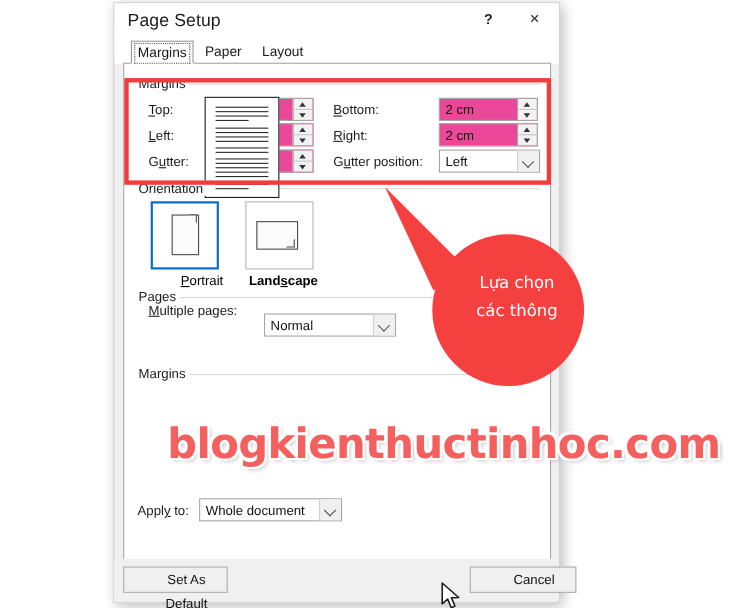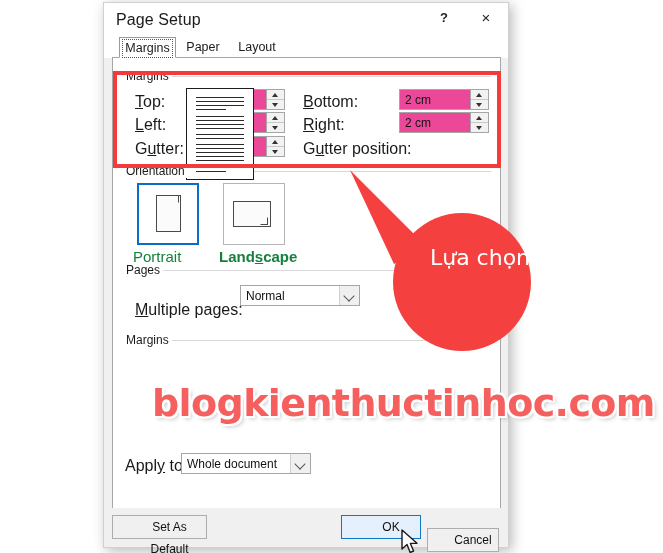--- a/index.html
+++ b/index.html
@@ -115,21 +115,21 @@
     z-index: 2;
   }
   .group-line {
     position: absolute;
     border-top: 1px solid #d9d9d9;
     height: 0;
   }
 
   .fld-label {
     position: absolute;
-    font-size: 16px;
+    font-size: 12px;
     color: #1a1a1a;
     white-space: nowrap;
   }
   .u { text-decoration: underline; }
 
   
   .spin {
     position: absolute;
     width: 90px;
     height: 21px;
@@ -202,23 +202,23 @@
     position: absolute;
     width: 62px;
     height: 62px;
     border: 1px solid #b5b5b5;
     background: #ffffff;
     box-sizing: border-box;
   }
   .orient-tile.sel { border: 2px solid #0a6cc4; }
   .orient-cap {
     position: absolute;
-    font-size: 15px;
-    color: #15803d;
-    text-align: left;
+    font-size: 12px;
+    color: #000000;
+    text-align: right;
     width: 70px;
   }
   .page-ico {
     position: absolute;
     border: 1.3px solid #4a4a4a;
     background: #fbfbfb;
   }
   .dogear {
     position: absolute;
     width: 0; height: 0;
@@ -300,26 +300,26 @@
   #callout-tail {
     position: absolute;
     left: -45px;
     top: -45px;
     width: 120px;
     height: 120px;
     z-index: -1;
   }
   #callout-text {
     position: absolute;
-    left: 18px;
+    left: 8px;
     top: 32px;
     width: 138px;
     text-align: center;
     color: #ffffff;
-    font-size: 22px;
+    font-size: 15px;
     line-height: 25px;
     font-family: "DejaVu Sans", sans-serif;
   }
 
   
   #watermark {
     position: absolute;
     left: 152px;
     top: 381px;
     font-size: 38px;
@@ -426,20 +426,26 @@
         <span class="up">
             <i class="arrow-up"></i>
           </span>
         <span class="dn">
             <i class="arrow-dn"></i>
           </span>
       </span>
     </div>
 
     <div class="fld-label" style="left:190px; top:82px;">G<span class="u">u</span>tter position:</div>
+    <div class="combo" style="left:286px; top:78px; width:92px;">
+      <span class="val">Left</span>
+      <span class="drop">
+          <i class="chev"></i>
+        </span>
+    </div>
 
     <div class="group-label" style="left:10px; top:106px;">Orientation</div>
     <div class="group-line" style="left:10px; top:113px; width:368px;"></div>
 
     <div class="orient-tile sel" style="left:24px; top:125px;">
       <span class="page-ico" style="left:17px; top:10px; width:23px; height:35px;"></span>
       <span class="dogear" style="left:32px; top:10px; border-left:8px solid transparent; border-top:8px solid #4a4a4a;"></span>
       <span class="dogear" style="left:32px; top:11px; border-left:7px solid transparent; border-top:7px solid #fbfbfb;"></span>
     </div>
     <div class="orient-cap" style="left:20px; top:190px;"><span class="u">P</span>ortrait</div>
@@ -447,21 +453,21 @@
     <div class="orient-tile" style="left:110px; top:125px;">
       <span class="page-ico" style="left:9px; top:17px; width:36px; height:24px;"></span>
       <span class="dogear" style="left:36px; top:33px; border-left:8px solid transparent; border-bottom:8px solid #4a4a4a;"></span>
       <span class="dogear" style="left:36px; top:33px; border-left:7px solid transparent; border-bottom:7px solid #fbfbfb;"></span>
     </div>
     <div class="orient-cap" style="left:106px; top:190px;font-weight:bold;">Land<span class="u">s</span>cape</div>
 
     <div class="group-label" style="left:10px; top:205px;">Pages</div>
     <div class="group-line" style="left:10px; top:212px; width:368px;"></div>
 
-    <div class="fld-label" style="left:22px; top:243px;"><span class="u">M</span>ultiple pages:</div>
+    <div class="fld-label" style="left:22px; top:217px;"><span class="u">M</span>ultiple pages:</div>
     <div class="combo" style="left:127px; top:227px; width:120px;">
       <span class="val">Normal</span>
       <span class="drop">
           <i class="chev"></i>
         </span>
     </div>
 
     <div class="group-label" style="left:10px; top:275px;">Margins</div>
     <div class="group-line" style="left:10px; top:282px; width:368px;"></div>
 
@@ -489,34 +495,34 @@
     <div class="combo" style="left:68px; top:395px; width:130px;">
       <span class="val">Whole document</span>
       <span class="drop">
           <i class="chev"></i>
         </span>
     </div>
   </div>
 
   <div id="bottombar">
     <div class="btn" style="left:8px; top:7px; width:95px;">Set As <span class="u">D</span>efault</div>
-    <div class="btn primary" style="left:237px; top:7px; width:80px;">OK</div>
-    <div class="btn" style="left:323px; top:20px; width:72px;">Cancel</div>
+    <div class="btn" style="left:323px; top:7px; width:97px;">Cancel</div>
   </div>
 </div>
 
 <div id="red-rect"></div>
 
 <div id="callout">
   <svg id="callout-tail" viewBox="0 0 120 120">
     <polygon points="2,2 78,78 46,96" fill="#f4403f"></polygon>
   </svg>
   <div id="callout-circle"></div>
   <div id="callout-text">
     <div>Lựa chọn</div>
+    <div>các thông</div>
   </div>
 </div>
 
 <div id="watermark">blogkienthuctinhoc.com</div>
 
 <svg id="cursor" width="22" height="28" viewBox="0 0 22 28">
   <path d="M2,1 L2,20 L7,15.5 L10.2,23.5 L13.6,22 L10.4,14.4 L17,14.2 Z" fill="#ffffff" stroke="#1a1a1a" stroke-width="1.4" stroke-linejoin="round"></path>
 </svg>
 
 </body></html>

